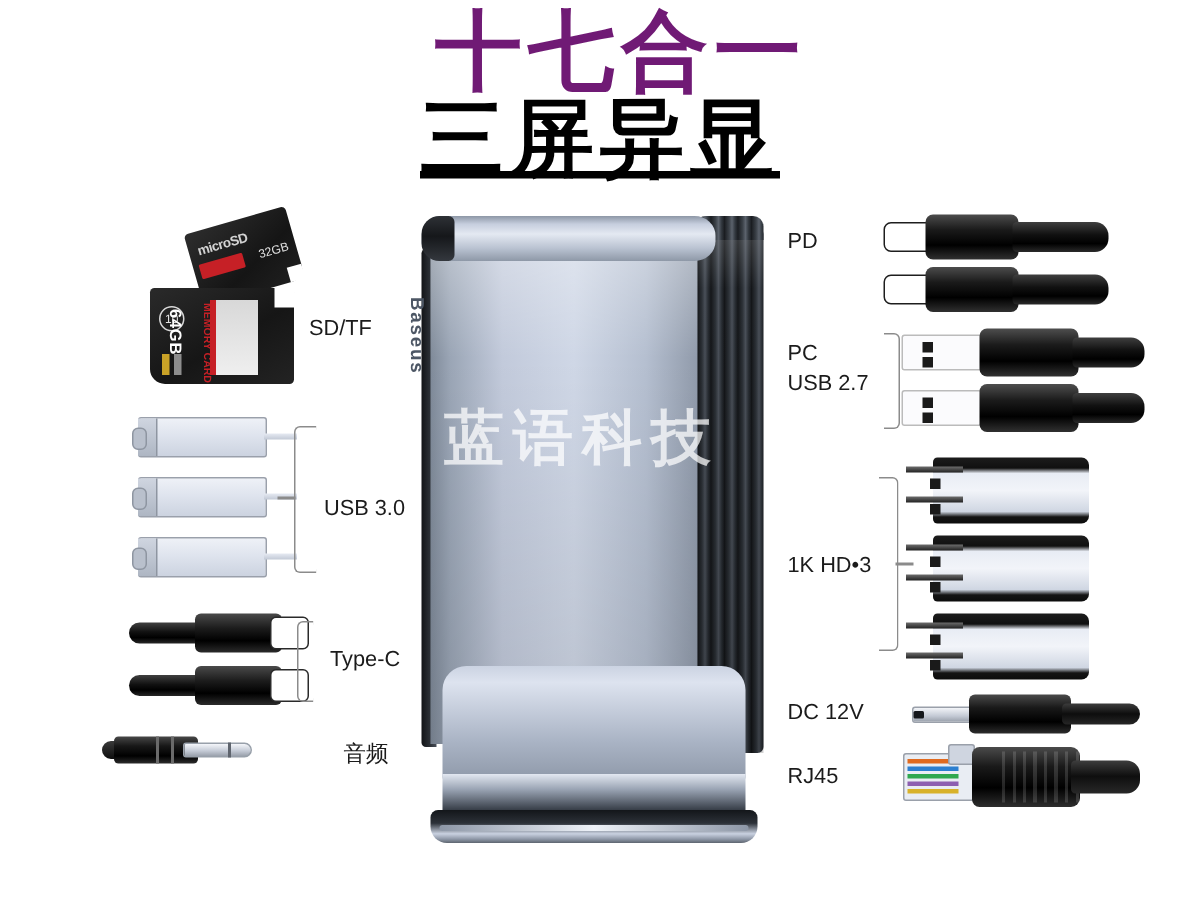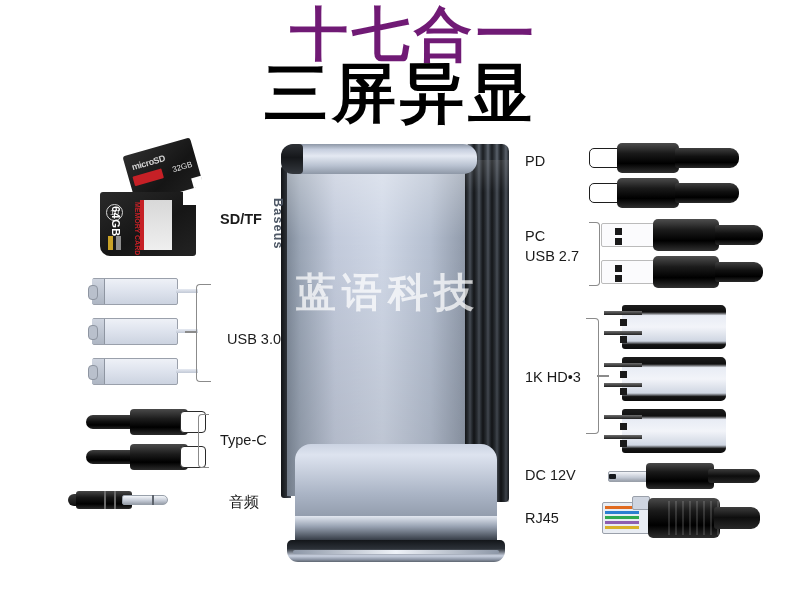--- a/index.html
+++ b/index.html
@@ -5,21 +5,21 @@
   html,body{margin:0;padding:0;background:#ffffff;}
   body{width:800px;height:603px;overflow:hidden;position:relative;
        font-family:"Liberation Sans","DejaVu Sans",sans-serif;}
 
   
   #title-block{position:absolute;left:0;top:4px;width:800px;text-align:center;
       pointer-events:none;}
   #title-line1{font-family:"DejaVu Sans",sans-serif;font-weight:bold;
       font-size:58px;line-height:60px;letter-spacing:4px;color:#701a75;margin-left:28px;}
   #title-line2{font-family:"DejaVu Sans",sans-serif;font-weight:bold;
-      font-size:64px;line-height:58px;letter-spacing:4px;color:#000;}
+      font-size:56px;line-height:58px;letter-spacing:4px;color:#000;text-decoration:underline;}
 
   
   #device{position:absolute;left:281px;top:144px;width:225px;height:435px;}
 
   .dev-top{position:absolute;left:0;top:0;width:196px;height:30px;
       border-radius:14px/13px;
       background:linear-gradient(180deg,#8d97a6 0%,#c6cede 18%,#e4e9f2 40%,
                  #b9c2d1 72%,#8e98a7 100%);}
   .dev-top-capL{position:absolute;left:0;top:0;width:22px;height:30px;
       border-radius:12px 4px 4px 12px;
@@ -257,21 +257,21 @@
 <div class="sdcard" style="left:100px;top:192px;">
   <div class="notch"></div>
   <div class="c10">10</div>
   <div class="cap">64GB</div>
   <div class="label-red"></div>
   <div class="rtext">MEMORY CARD</div>
   <div class="gold"></div>
   <div class="gold2"></div>
 </div>
 
-<div class="lbl" style="left:220px;top:211px;font-weight:bold;">SD/TF</div>
+<div class="lbl" style="left:206px;top:211px;">SD/TF</div>
 
 <div class="usb3" style="left:92px;top:278px;">
   <div class="metal"></div>
   <div class="lip"></div>
   <div class="nub"></div>
   <div class="tail"></div>
 </div>
 <div class="usb3" style="left:92px;top:318px;">
   <div class="metal"></div>
   <div class="lip"></div>
@@ -280,21 +280,21 @@
 </div>
 <div class="usb3" style="left:92px;top:358px;">
   <div class="metal"></div>
   <div class="lip"></div>
   <div class="nub"></div>
   <div class="tail"></div>
 </div>
 
 <div class="bracket left-grp" style="left:196px;top:284px;width:14px;height:96px;"></div>
 <div class="tick" style="left:185px;top:331px;width:12px;"></div>
-<div class="lbl" style="left:227px;top:331px;">USB 3.0</div>
+<div class="lbl" style="left:216px;top:331px;">USB 3.0</div>
 
 <div class="typec-cable" style="left:86px;top:409px;">
   <div class="wire"></div>
   <div class="head"></div>
   <div class="tip"></div>
 </div>
 <div class="typec-cable" style="left:86px;top:444px;">
   <div class="wire"></div>
   <div class="head"></div>
   <div class="tip"></div>

